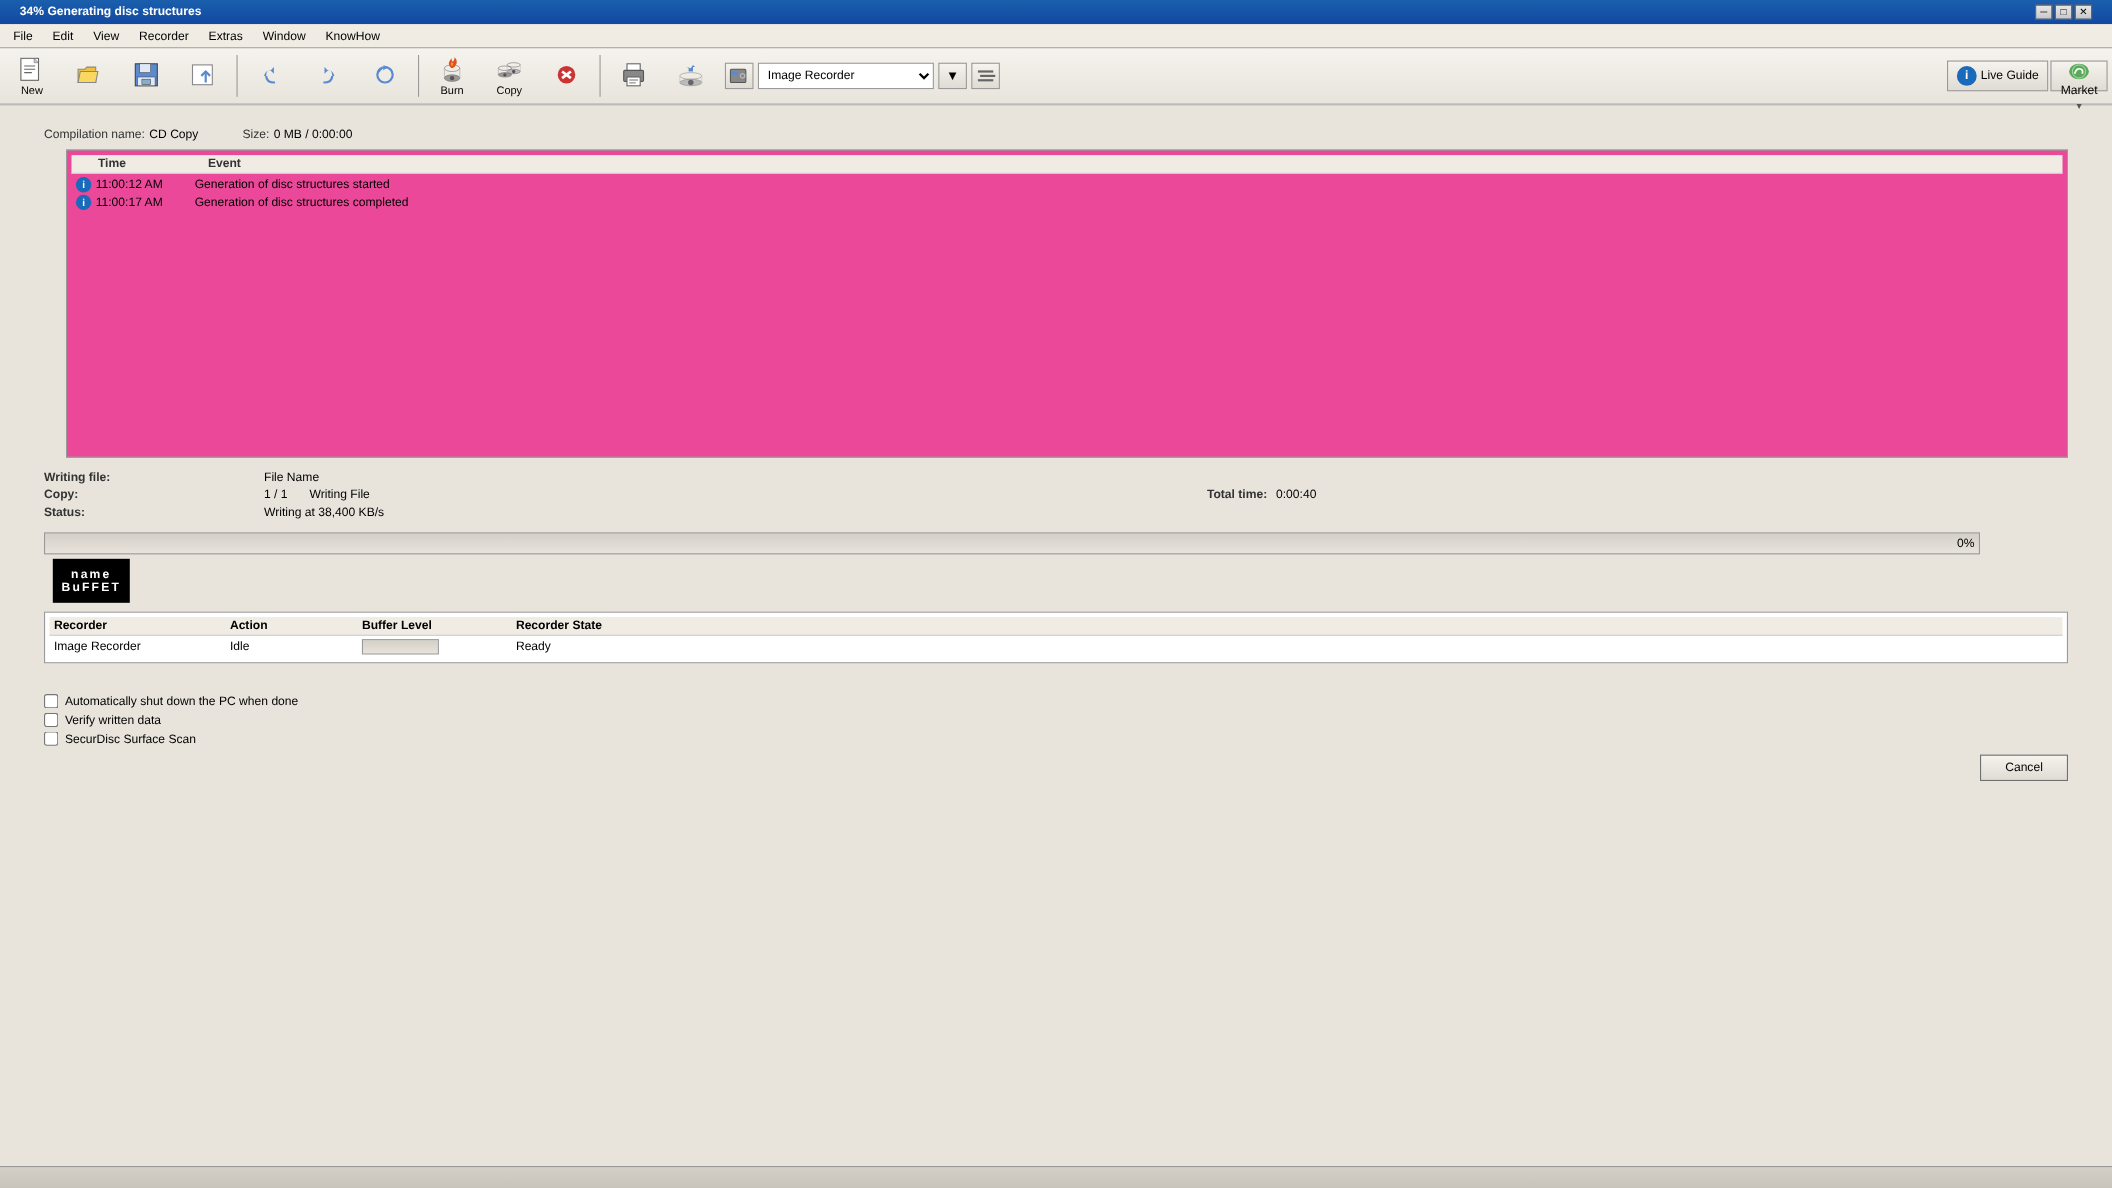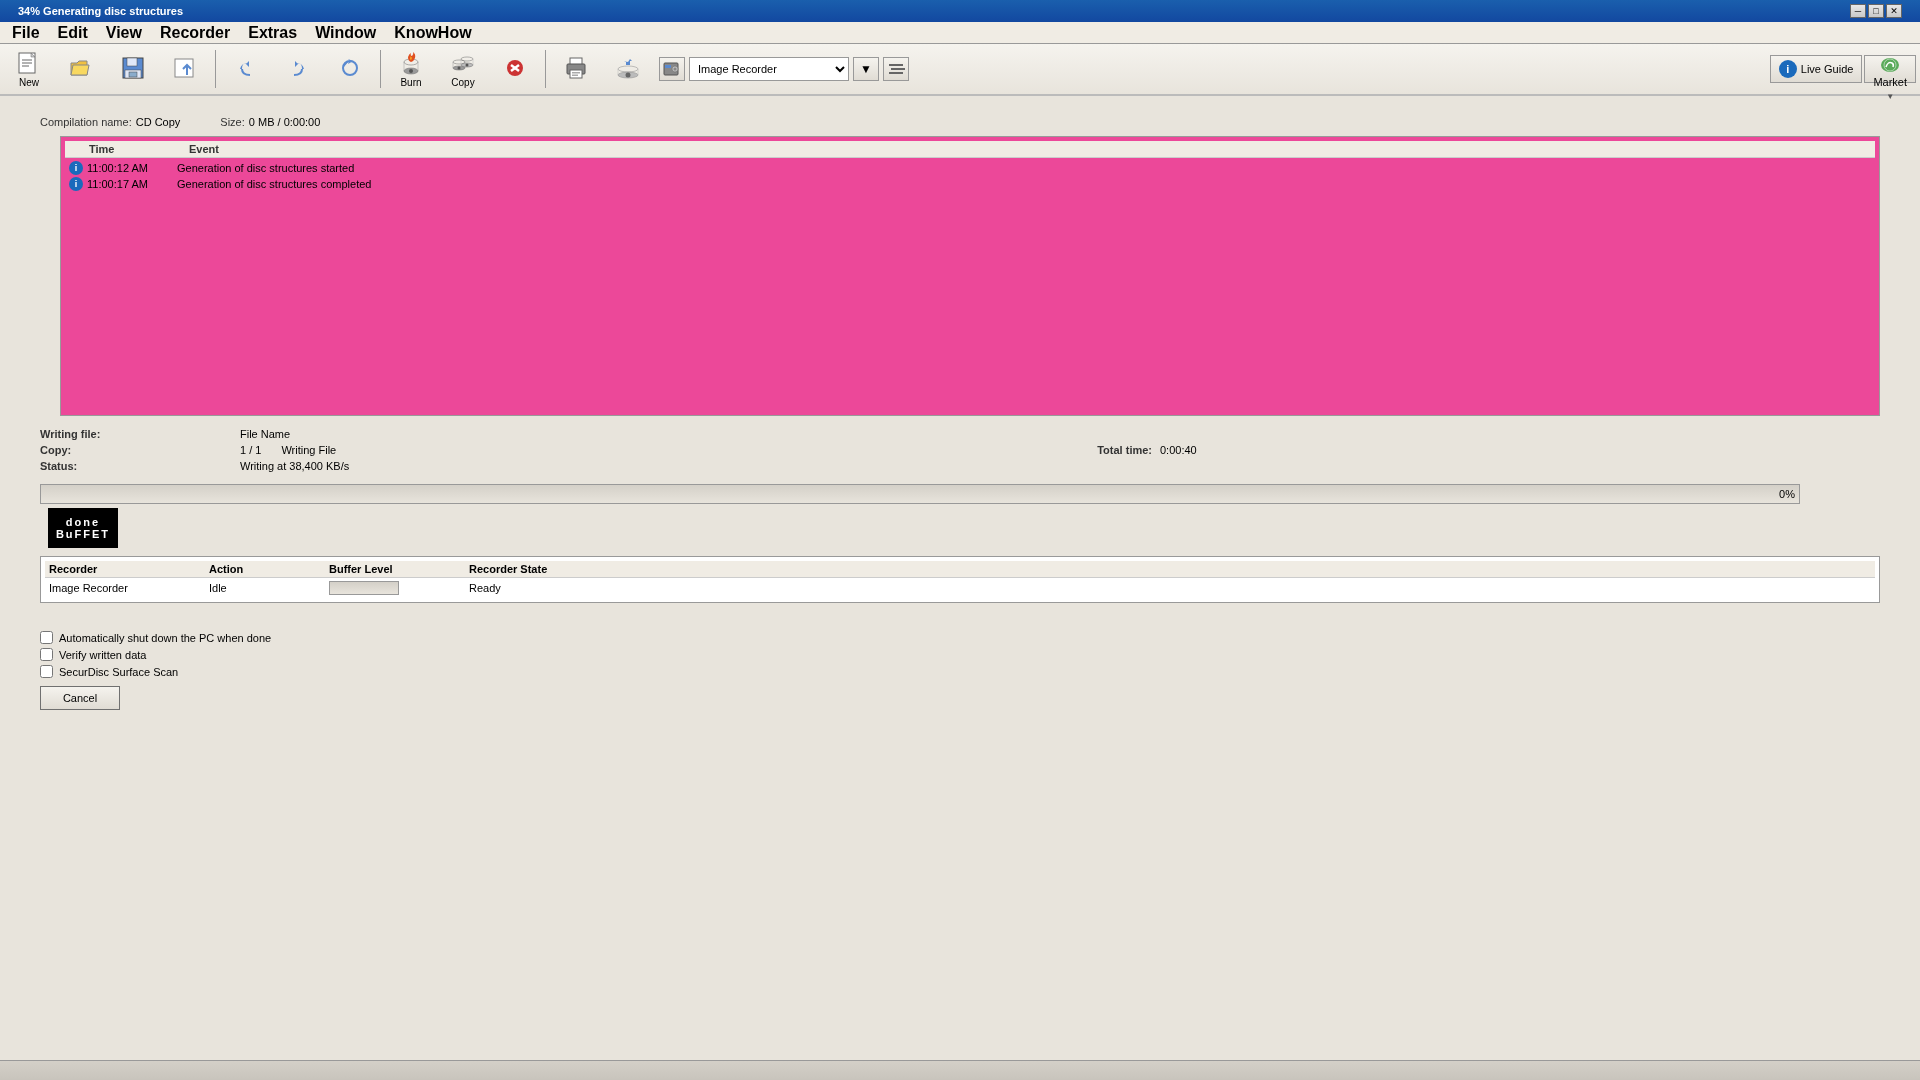--- a/index.html
+++ b/index.html
@@ -51,22 +51,21 @@
       height: 22px;
       display: flex;
       align-items: center;
       padding: 0 4px;
       border-bottom: 1px solid #999;
       gap: 2px;
     }
     .menu-item {
       padding: 2px 8px;
       cursor: pointer;
-      font-size: 16px;
-      font-weight: bold;
+      font-size: 11px;
     }
 
     
     .toolbar {
       background: linear-gradient(to bottom, #f5f3ee, #e8e4dc);
       height: 52px;
       display: flex;
       align-items: center;
       padding: 2px 4px;
       border-bottom: 2px solid #bbb;
@@ -322,20 +321,21 @@
       font-size: 11px;
     }
     .checkbox-row input[type="checkbox"] {
       width: 13px;
       height: 13px;
     }
 
     
     .cancel-btn-container {
       display: flex;
+      justify-content: flex-end;
       margin-top: 8px;
     }
     .cancel-btn {
       width: 80px;
       height: 24px;
       background: linear-gradient(to bottom, #f5f3ee, #e0dcd4);
       border: 1px solid #707070;
       font-size: 11px;
       cursor: pointer;
       display: flex;
@@ -672,21 +672,21 @@
       <div class="second-progress-bar-container">
         <div style="height:100%; background:linear-gradient(to bottom,#00c000,#00a000); width:0%;"></div>
         <span class="second-progress-label">0%</span>
       </div>
       <div style="width:80px;"></div>
     </div>
 
     <div style="display:flex; align-items:center; gap:0; margin-top:4px;">
 
       <div class="ultra-buffer">
-        <span class="ultra-text">done</span>
+        <span class="ultra-text">name</span>
         <span class="buffer-text">BuFFET</span>
       </div>
     </div>
   </div>
 
   <div class="recorder-table">
     <div class="recorder-table-header">
       <span class="rec-col-recorder">Recorder</span>
       <span class="rec-col-action">Action</span>
       <span class="rec-col-buffer">Buffer Level</span>

